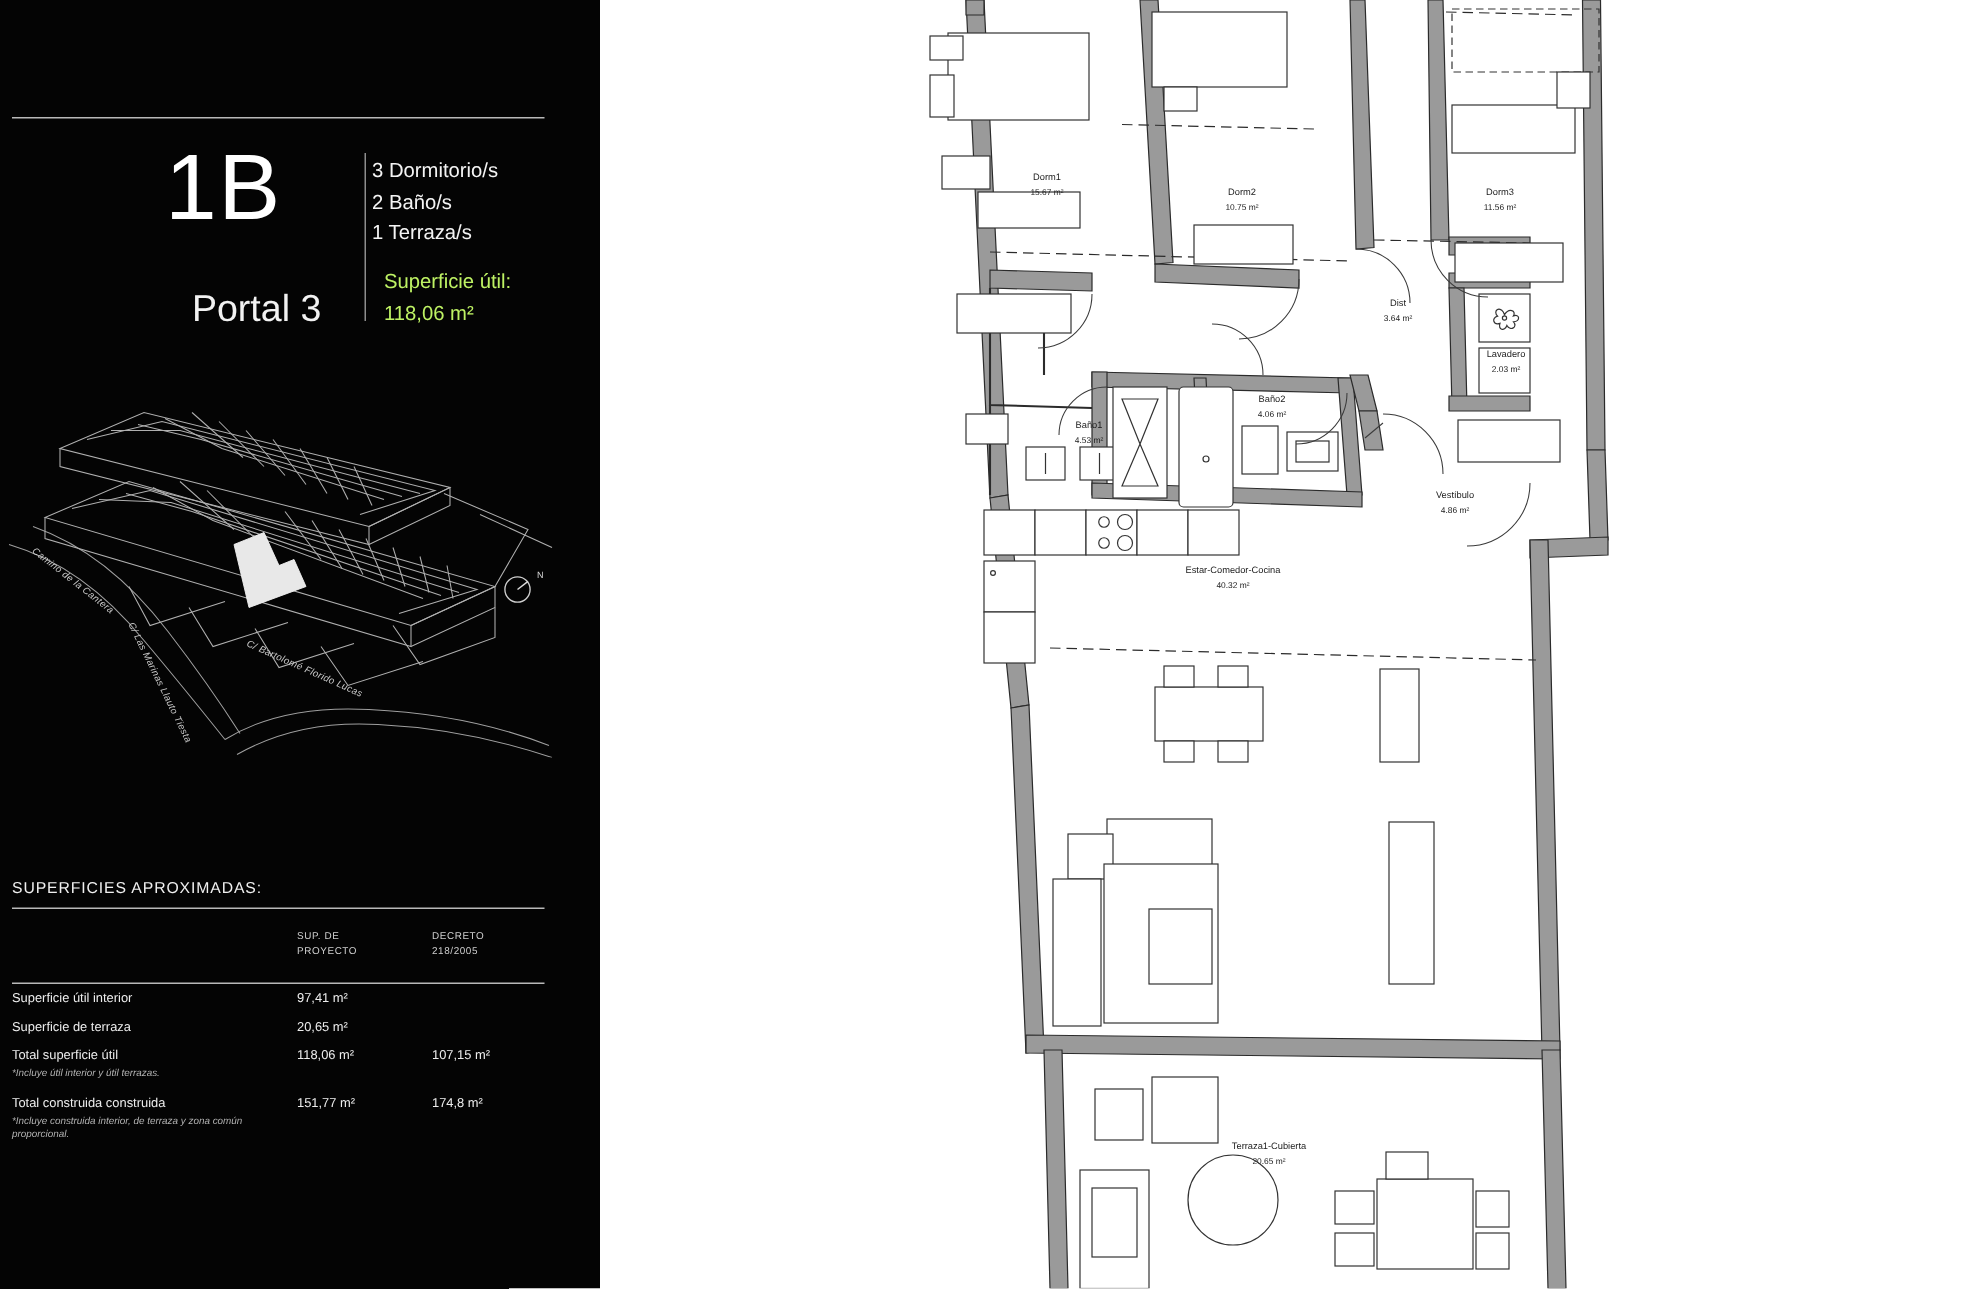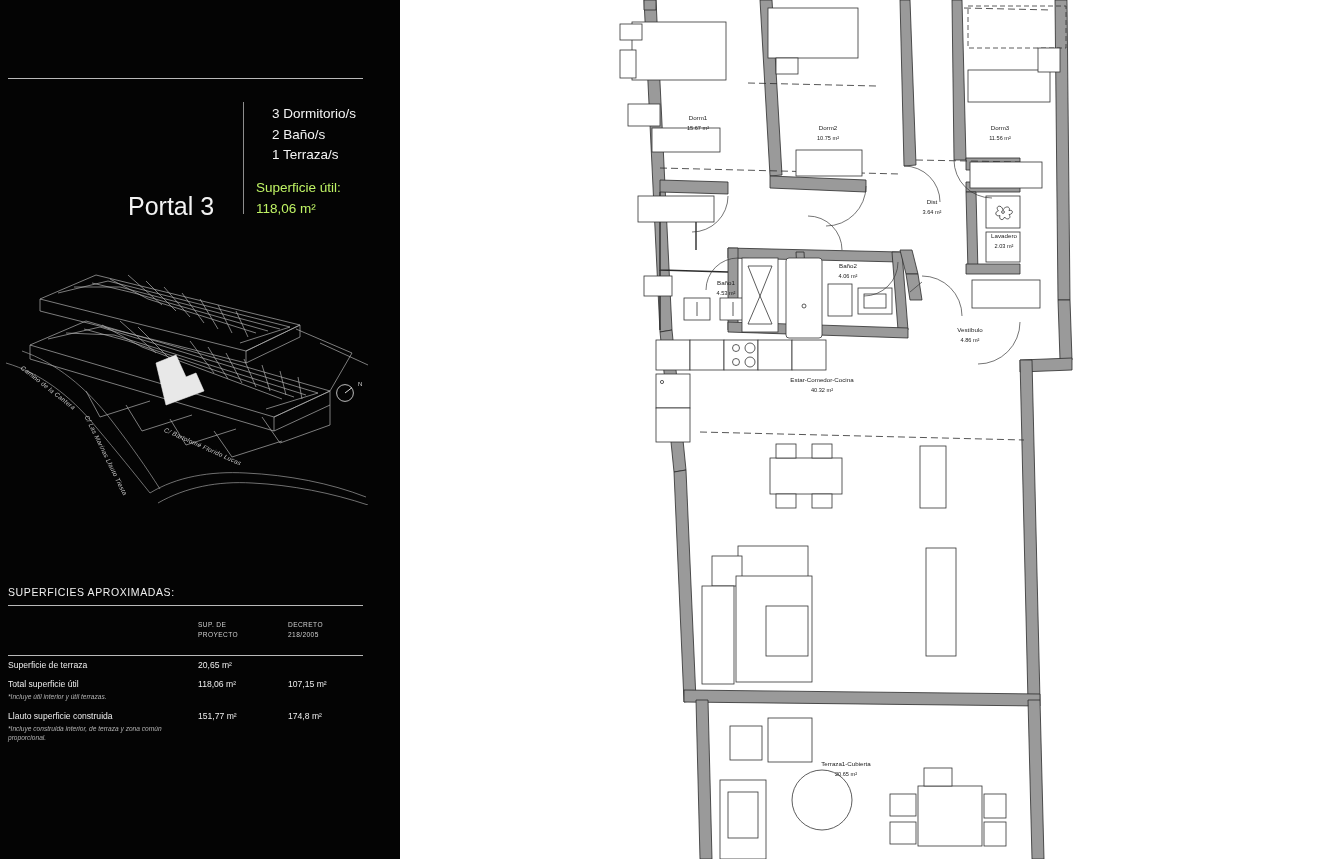--- a/index.html
+++ b/index.html
@@ -58,21 +58,21 @@
   #header-divider {
     position: absolute;
     left: 243px;
     top: 102px;
     width: 1px;
     height: 112px;
     background: #8d8d8d;
   }
   #spec-list {
     position: absolute;
-    left: 272px;
+    left: 248px;
     top: 104px;
     font-size: 13.5px;
     line-height: 1.52;
     color: #f4f4f4;
   }
   #util-block {
     position: absolute;
     left: 256px;
     top: 178px;
     font-size: 13.5px;
@@ -193,20 +193,21 @@
   .dashline  { fill: none; stroke: #2b2b2b; stroke-width: 0.8; stroke-dasharray: 7 4; }
   .thinwall  { fill: none; stroke: #2b2b2b; stroke-width: 1.4; }
 </style>
 </head>
 <body>
 
 <div id="info-panel">
 
   <div class="hr-line" id="rule-top"></div>
 
+  <div id="unit-code">1B</div>
   <div id="portal-label">Portal 3</div>
   <div id="header-divider"></div>
 
   <div id="spec-list">
     <div>3 Dormitorio/s</div>
     <div>2 Baño/s</div>
     <div>1 Terraza/s</div>
   </div>
 
   <div id="util-block">
@@ -292,35 +293,40 @@
           <span>PROYECTO</span>
         </th>
         <th class="col-dec">
           <span>DECRETO</span><br>
           <span>218/2005</span>
         </th>
       </tr>
     </thead>
     <tbody>
       <tr>
+        <td>Superficie útil interior</td>
+        <td>97,41  m²</td>
+        <td></td>
+      </tr>
+      <tr>
         <td>Superficie de terraza</td>
         <td>20,65 m²</td>
         <td></td>
       </tr>
       <tr>
         <td>
           <span>Total superficie útil</span>
           <span class="note">*Incluye útil interior y útil terrazas.</span>
         </td>
         <td>118,06 m²</td>
         <td>107,15 m²</td>
       </tr>
       <tr>
         <td>
-          <span>Llauto superficie construida</span>
+          <span>Total construida construida</span>
           <span class="note">*Incluye construida interior,
 de terraza y zona común
 proporcional.</span>
         </td>
         <td>151,77 m²</td>
         <td>174,8 m²</td>
       </tr>
     </tbody>
   </table>
 </div>

